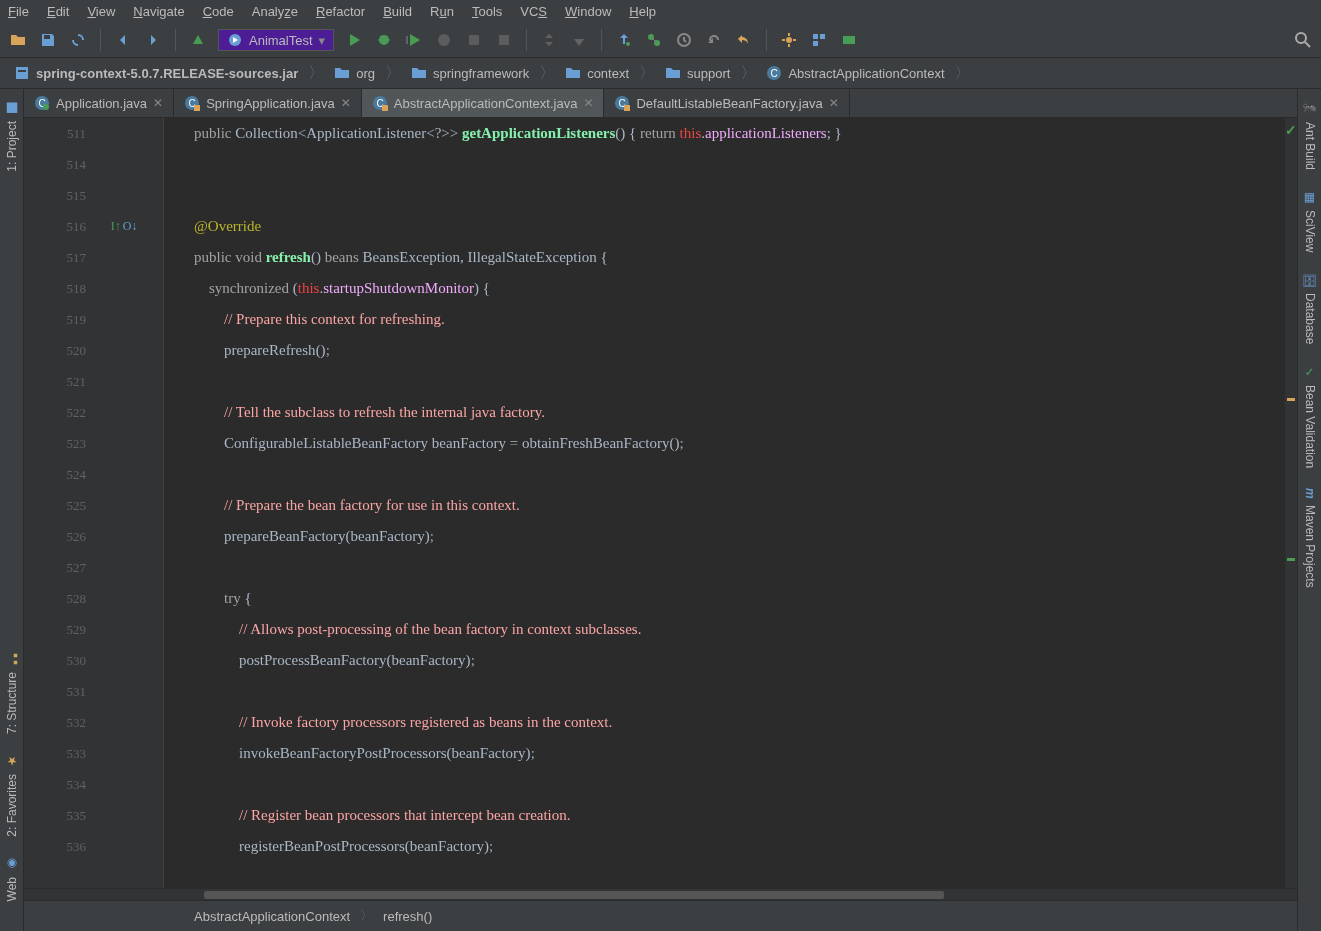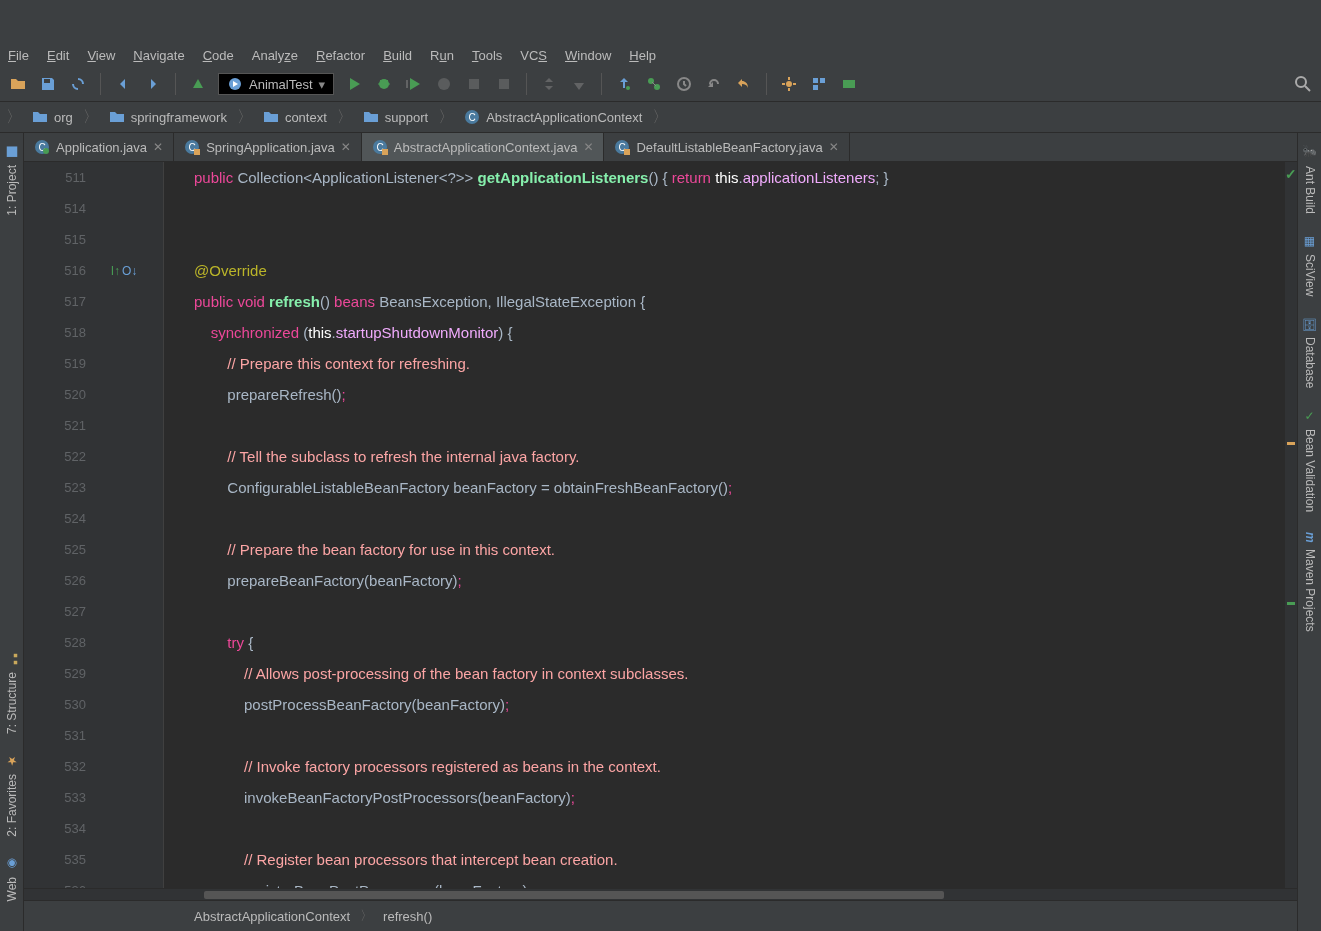--- a/index.html
+++ b/index.html
@@ -16,21 +16,20 @@
 }
 .menubar {
   display: flex;
   padding: 4px 8px;
   gap: 18px;
   background: #3c3f41;
 }
 .menubar .menu-item {
   color: #bbb;
   cursor: pointer;
-  margin-top: 44px;
 }
 .menubar .menu-item .u { text-decoration: underline; }
 .toolbar {
   display: flex;
   align-items: center;
   padding: 6px 8px;
   gap: 10px;
   background: #3c3f41;
   border-bottom: 1px solid #2b2b2b;
 }
@@ -44,21 +43,21 @@
 }
 .toolbar .sep {
   width: 1px;
   height: 22px;
   background: #555;
   margin: 0 2px;
 }
 .run-config {
   display: flex;
   align-items: center;
-  background: #000000;
+  background: #4c1d95;
   border: 1px solid #555;
   padding: 2px 8px;
   gap: 6px;
   font-size: 13px;
 }
 .toolbar .spacer { flex: 1; }
 .navbar {
   display: flex;
   align-items: center;
   padding: 4px 6px;
@@ -125,21 +124,21 @@
   cursor: pointer;
   border-right: 1px solid #2b2b2b;
   color: #bbb;
 }
 .tab.active { background: #515658; }
 .tab .close { color: #888; font-size: 12px; }
 .editor {
   flex: 1;
   display: flex;
   background: #2b2b2b;
-  font-family: Liberation Sans, sans-serif;
+  font-family: Liberation Serif, serif;
   font-size: 15px;
   overflow: hidden;
   position: relative;
 }
 .gutter {
   width: 80px;
   background: #313335;
   color: #606366;
   text-align: right;
   padding-right: 18px;
@@ -165,27 +164,27 @@
   border-right: 1px solid #404040;
 }
 .code {
   flex: 1;
   padding-left: 30px;
   line-height: 31px;
   white-space: pre;
   color: #a9b7c6;
   overflow: auto;
 }
-.kw { color: #ec4899; }
+.kw { color: #a3a3a3; }
 .ann { color: #bbb529; }
 .method { color: #86efac; font-weight: bold; }
 .call { color: #a9b7c6; }
 .comment { color: #fca5a5; }
 .type { color: #a9b7c6; }
-.this { color: #ffffff; }
+.this { color: #ef4444; }
 .field { color: #f0abfc; }
 .lineno { display: block; height: 31px; }
 .status-bottom {
   background: #3c3f41;
   padding: 6px 170px;
   color: #bbb;
   border-top: 1px solid #2b2b2b;
   display: flex;
   gap: 10px;
   align-items: center;
@@ -383,20 +382,27 @@
   <div class="spacer"></div>
   <span class="icon">
       <svg viewBox="0 0 20 20" width="20" height="20">
         <circle cx="8" cy="8" r="5" fill="none" stroke="#aaa" stroke-width="2"></circle>
         <path stroke="#aaa" stroke-width="2" d="M12 12l5 5"></path>
       </svg>
     </span>
 </div>
 
 <div class="navbar">
+  <span class="crumb">
+    <svg class="ico" viewBox="0 0 16 16">
+        <rect x="2" y="2" width="12" height="12" fill="#6a9fd6"></rect>
+        <rect x="4" y="5" width="8" height="2" fill="#3c3f41"></rect>
+      </svg>
+    <b>spring-context-5.0.7.RELEASE-sources.jar</b>
+  </span>
     <span class="chevron">〉</span>
   <span class="crumb">
     <svg class="ico" viewBox="0 0 16 16">
         <path fill="#6a9fd6" d="M1 3h5l2 2h7v8H1z"></path>
       </svg>
     <span>org</span>
   </span>
     <span class="chevron">〉</span>
   <span class="crumb">
     <svg class="ico" viewBox="0 0 16 16">

